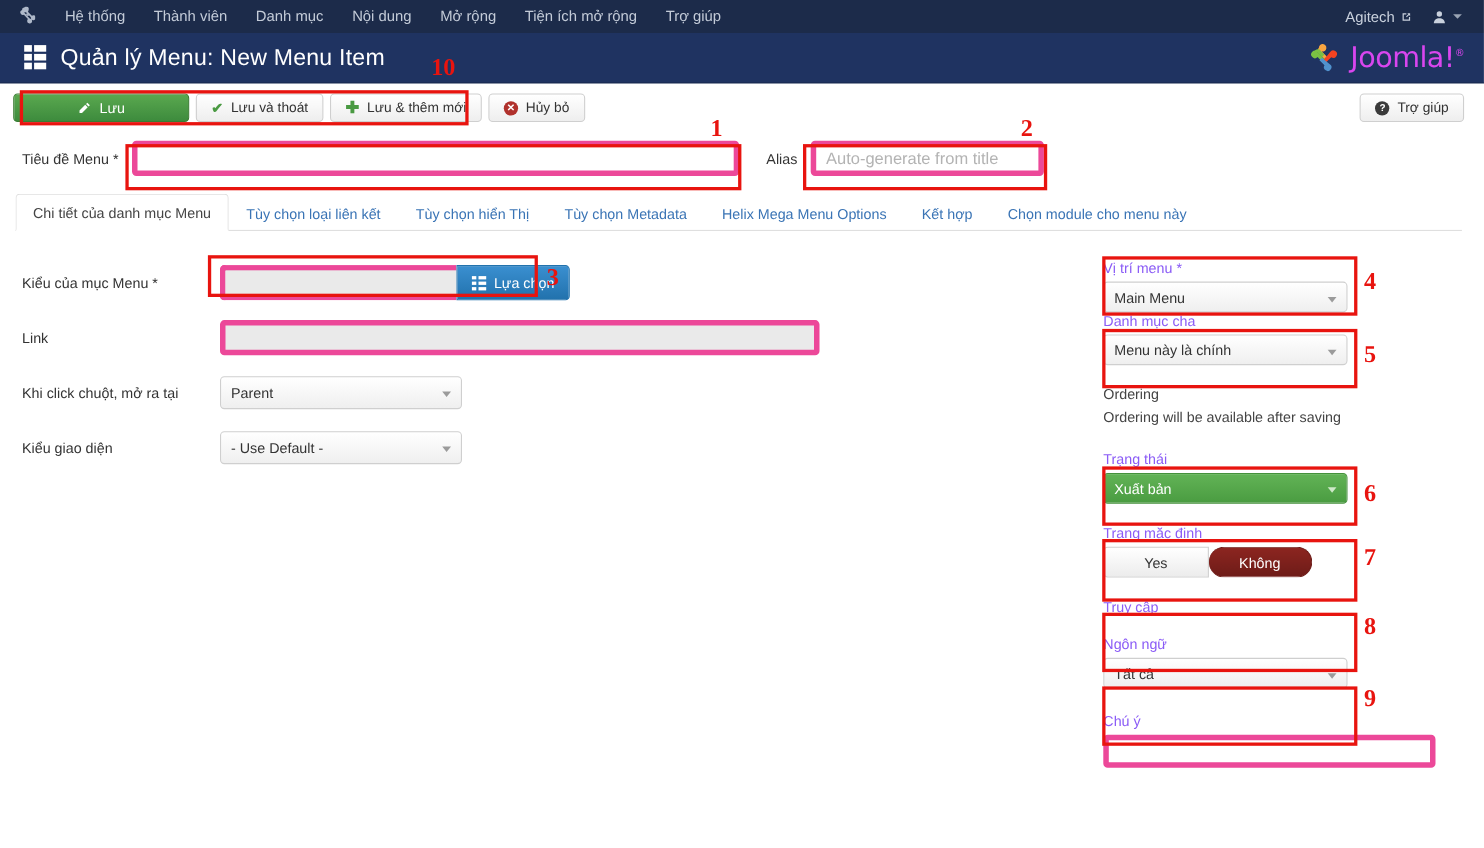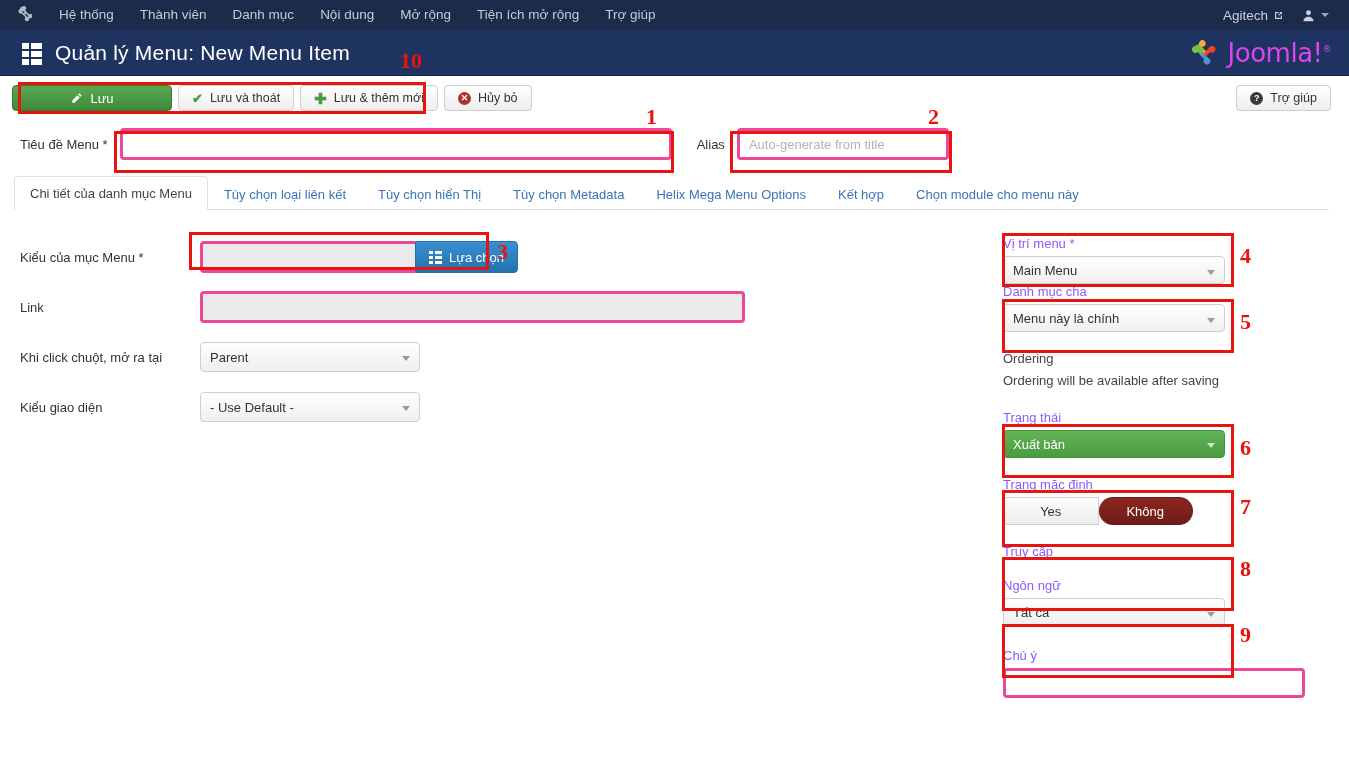--- a/index.html
+++ b/index.html
@@ -57,21 +57,21 @@
 
   
   .subhead {
     height: 46px;
     background: #1f3361;
     display: flex; align-items: center;
     position: relative;
     border-bottom: 1px solid #16264a;
   }
   .page-title-wrap {
-    display: flex; align-items: flex-end; gap: 13px;
+    display: flex; align-items: flex-start; gap: 13px;
     padding-left: 22px;
   }
   .page-title {
     color: #ffffff;
     font-size: 21px;
     font-weight: normal;
     letter-spacing: .2px;
   }
   .title-icon {
     display: flex; flex-direction: column; gap: 2px;
@@ -144,24 +144,24 @@
     display: flex; align-items: center;
     padding: 8px 0 10px 20px;
     position: relative;
   }
   .field-label {
     font-size: 13px; color: #333;
     margin-right: 12px;
   }
   .input {
     height: 32px;
-    border: 3px solid #ec4899;
+    border: 5px solid #ec4899;
     border-radius: 4px;
     background: #fff;
-    font-size: 13px;
+    font-size: 15px;
     padding: 8px 9px;
     color: #333;
     font-family: "Liberation Sans", sans-serif;
   }
   .input::placeholder { color: #b3b3b3; }
   .input[disabled] { background: #eaeaea; color: #777; }
   .input-title { width: 552px; }
   .input-alias { width: 212px; }
 
   
@@ -370,21 +370,21 @@
         <path d="M9.4 10.1l7.2 7.2-2.2 2.2-4.6-4.6a3.4 3.4 0 1 1 0-4.8z" fill="#7ac143"></path>
         <path d="M21.2 10.3a3.4 3.4 0 1 1 1 4.8l-4.6 4.6-2.2-2.2 5.8-7.2z" fill="#f44321"></path>
         <path d="M20.9 21.3a3.4 3.4 0 1 1-4.8 1l-4.6-4.6 2.2-2.2 7.2 5.8z" fill="#5091cd"></path>
       </svg>
     </span>
     <span class="joomla-text">
       <span>Joomla!</span><span class="joomla-reg">®</span>
     </span>
   </div>
 
-  <div class="anno-num" style="left:400px; top:18px;">10</div>
+  <div class="anno-num" style="left:392px; top:18px;">10</div>
 </div>
 
 <div class="toolbar">
   <div class="btn btn-save">
     <svg width="13" height="13" viewBox="0 0 16 16">
       <path d="M11.6 1.6l2.8 2.8-1.5 1.5-2.8-2.8 1.5-1.5zM9.2 4l2.8 2.8-6.4 6.4H2.8v-2.8L9.2 4z" fill="#ffffff"></path>
     </svg>
     <span>Lưu</span>
   </div>
 

